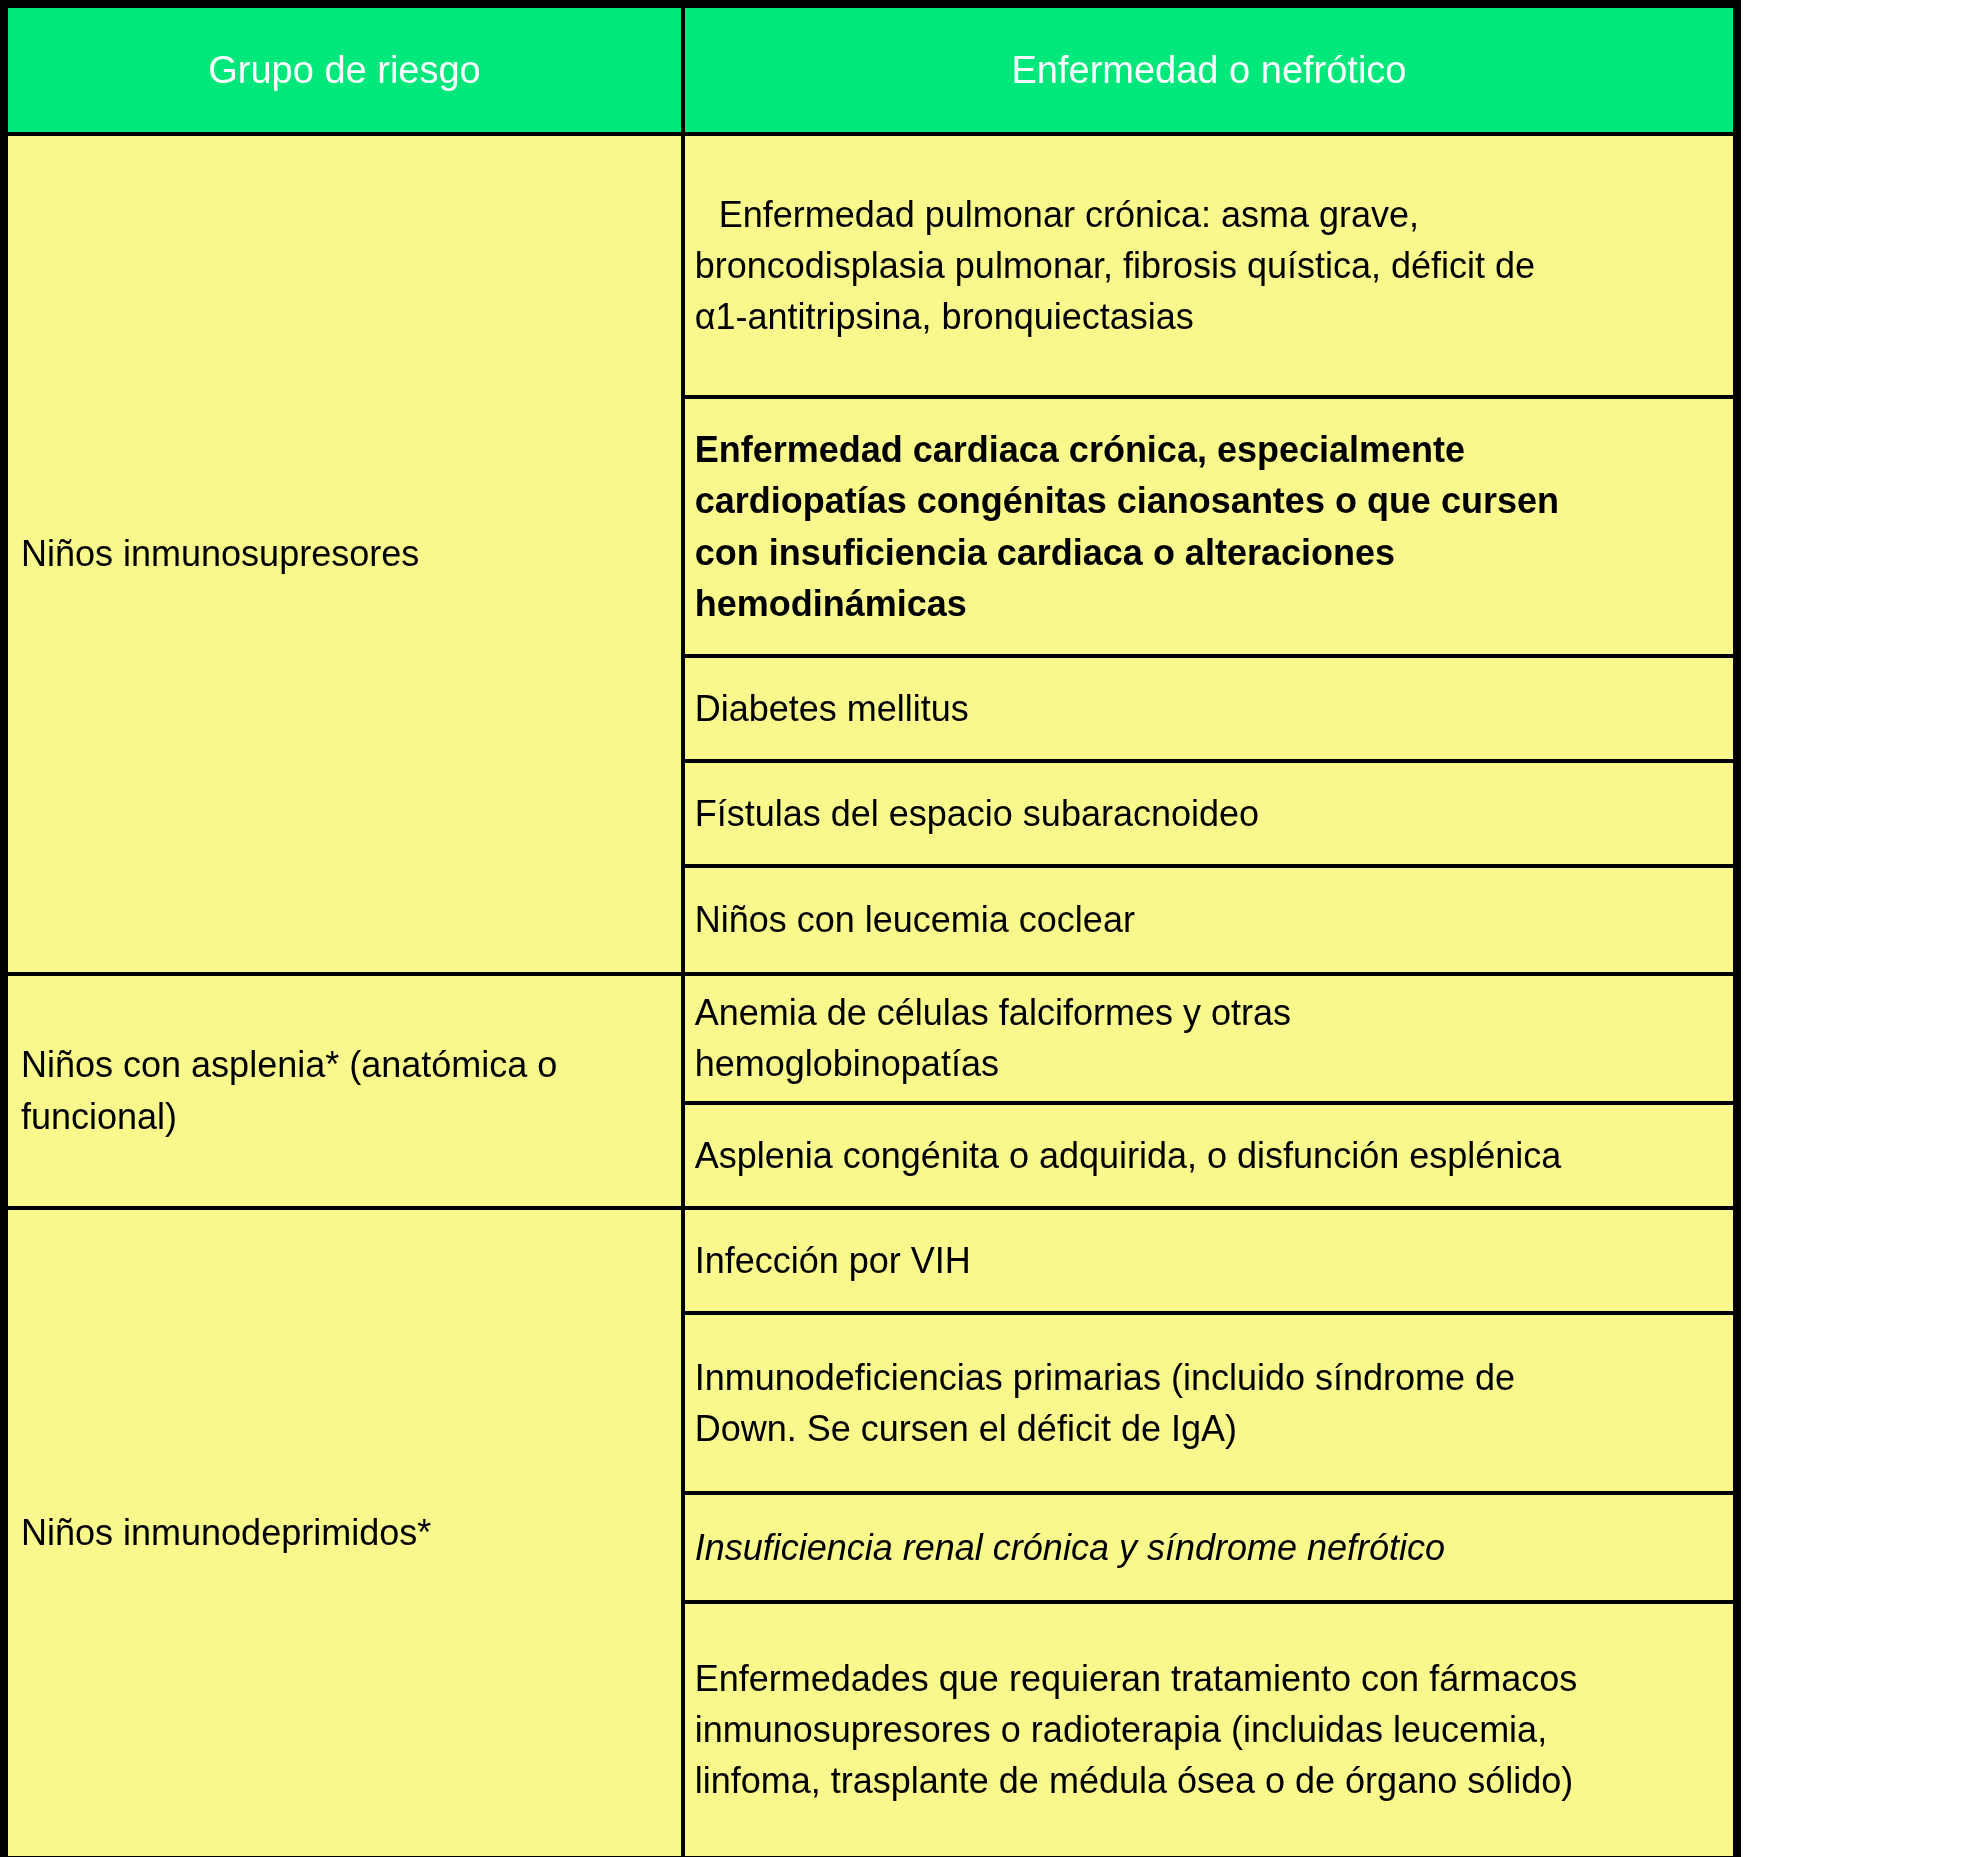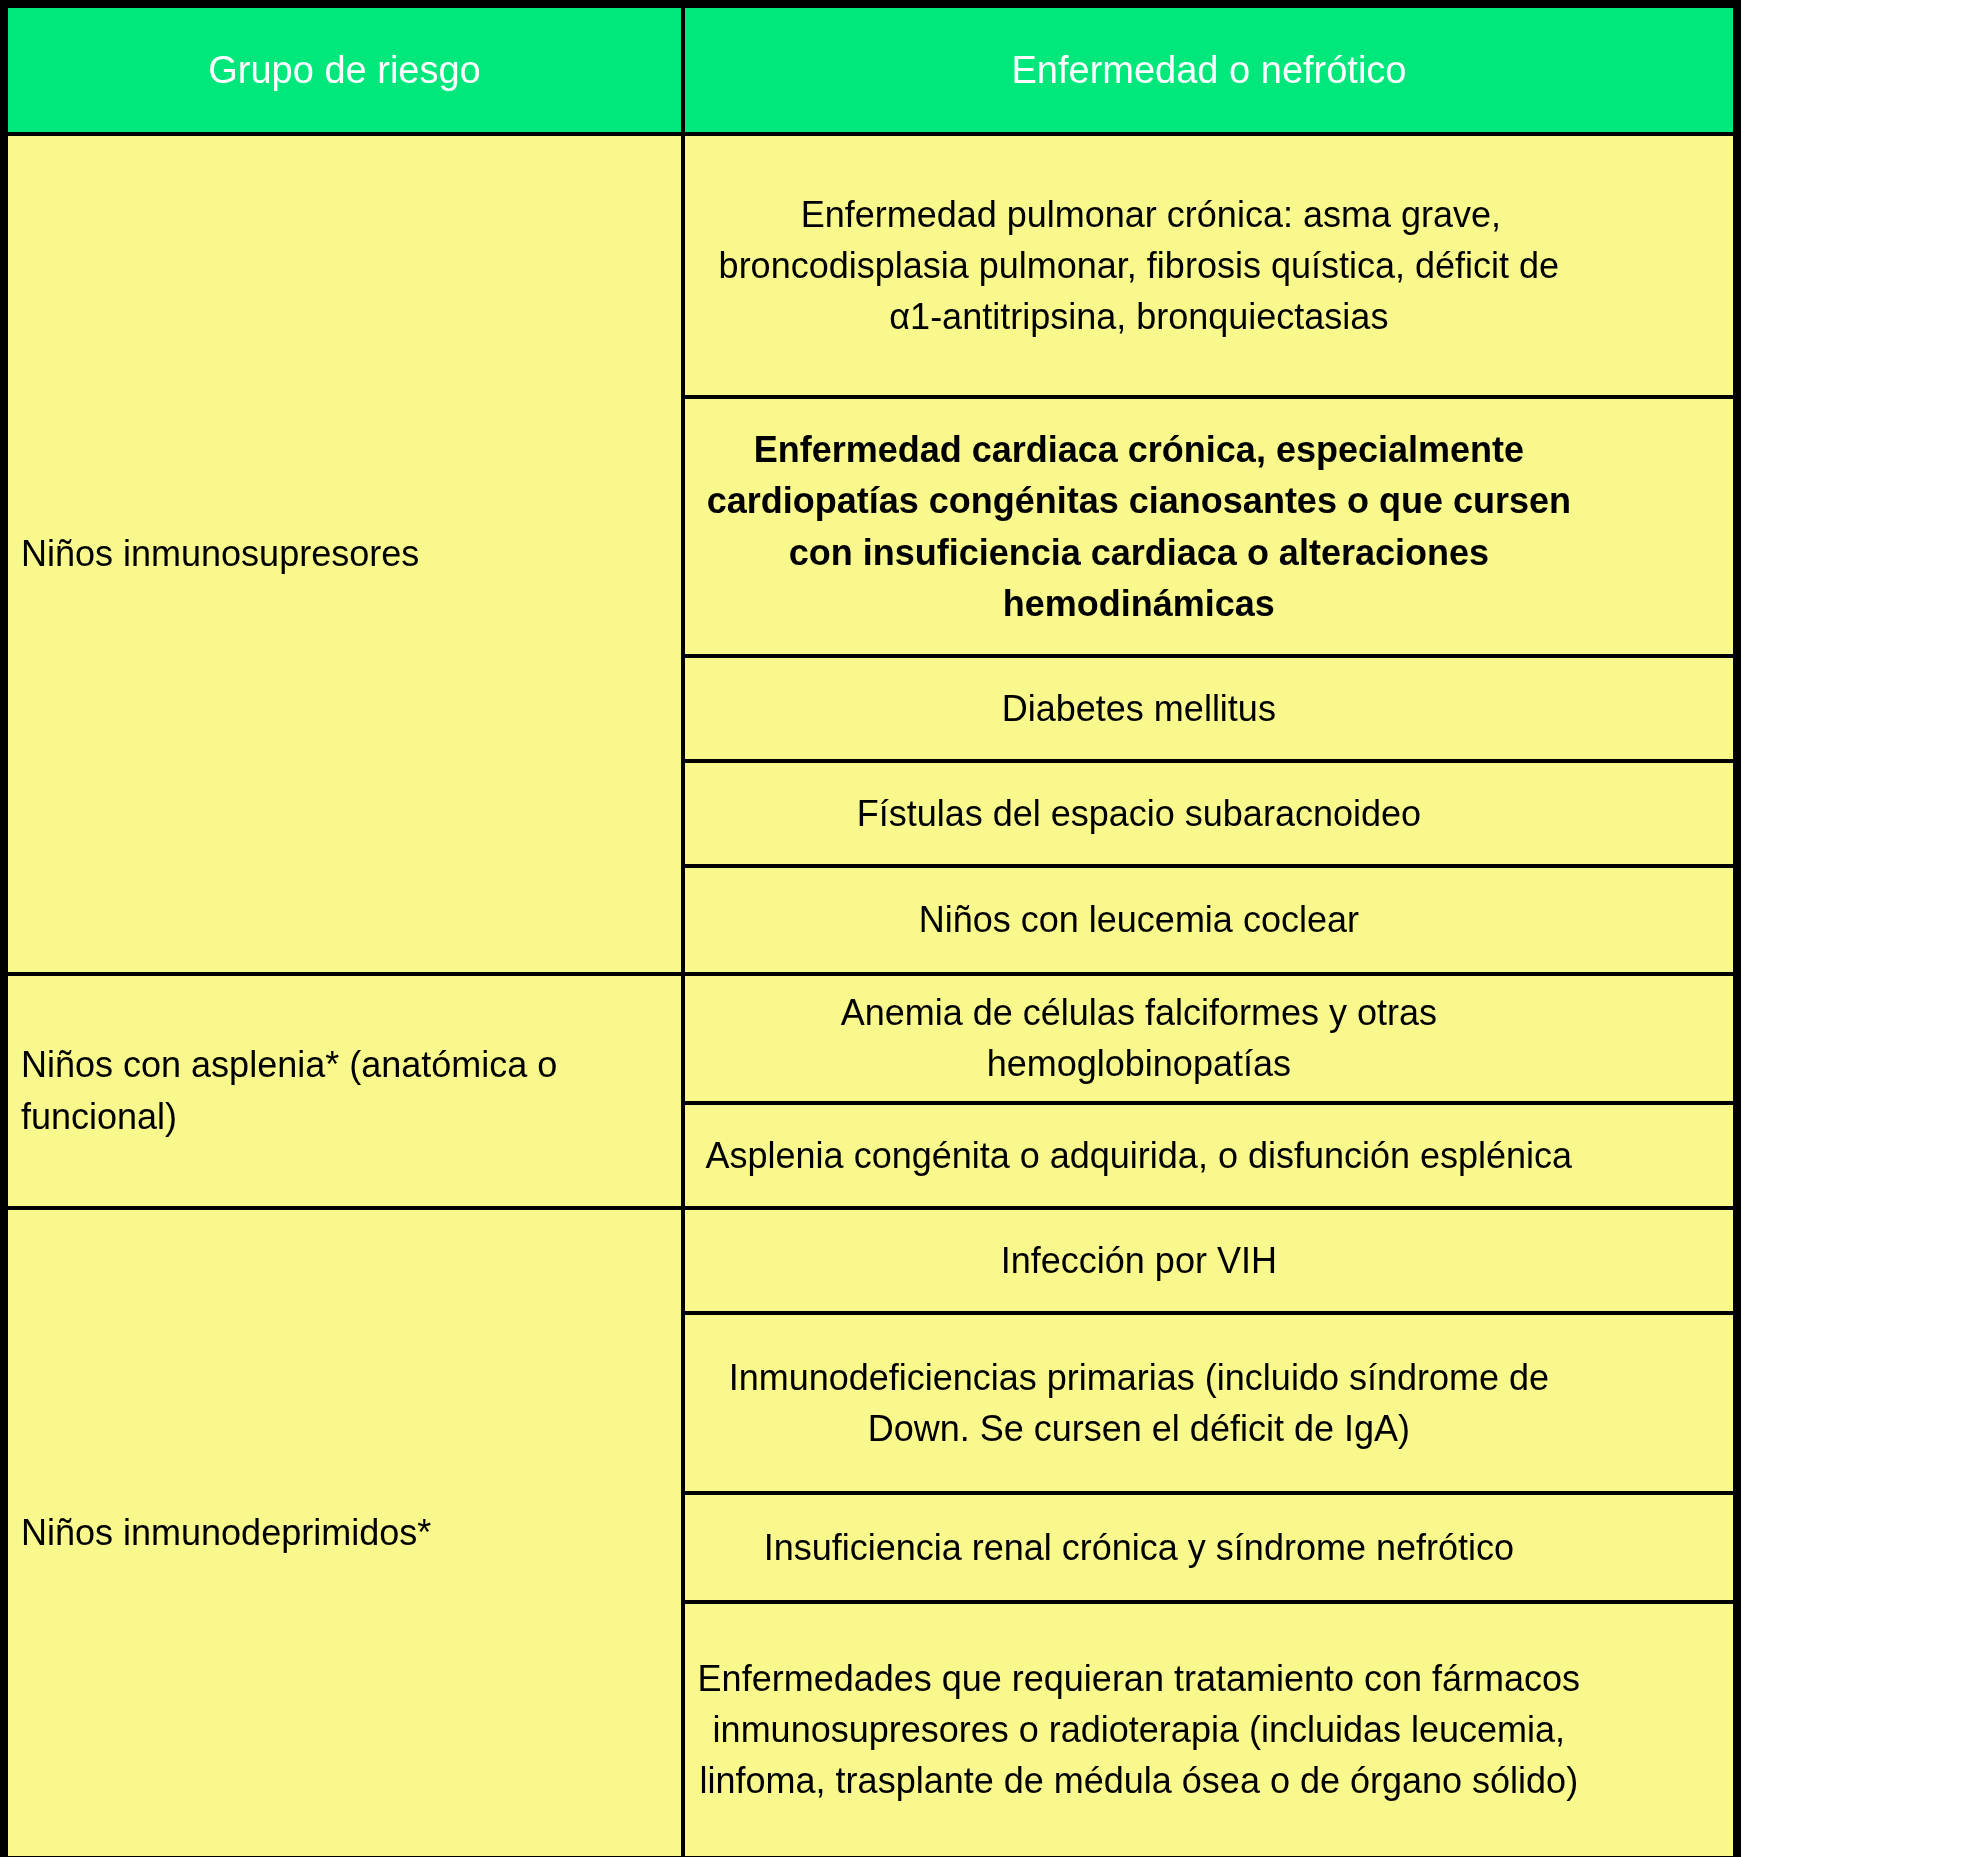--- a/index.html
+++ b/index.html
@@ -44,21 +44,20 @@
     font-size: 36px;
     line-height: 1.45;
     padding: 8px 24px 8px 13px;
   }
   td.disease-cell {
     background: var(--cell-bg);
     color: var(--cell-text);
     font-size: 36px;
     line-height: 1.42;
     padding: 11.3px 150px 11.3px 9.7px;
-    text-align: center;
   }
   td.first-indent {
     text-indent: 24px;
   }
 </style>
 </head>
 <body>
 
 <table class="risk-table">
   <colgroup>
@@ -96,21 +95,21 @@
       <td class="disease-cell">Asplenia congénita o adquirida, o disfunción esplénica</td>
     </tr>
 
     <tr style="height:105px;">
       <td class="group-cell" rowspan="4">Niños inmunodeprimidos*</td>
       <td class="disease-cell">Infección por VIH</td>
     </tr>
     <tr style="height:180px;">
       <td class="disease-cell">Inmunodeficiencias primarias (incluido síndrome de Down. Se cursen el déficit de IgA)</td>
     </tr>
-    <tr style="height:109px;">
+    <tr style="height:109px;font-style:italic;">
       <td class="disease-cell">Insuficiencia renal crónica y síndrome nefrótico</td>
     </tr>
     <tr style="height:258px;">
       <td class="disease-cell">Enfermedades que requieran tratamiento con fármacos inmunosupresores o radioterapia (incluidas leucemia, linfoma, trasplante de médula ósea o de órgano sólido)</td>
     </tr>
   </tbody>
 </table>
 
 
 </body></html>

